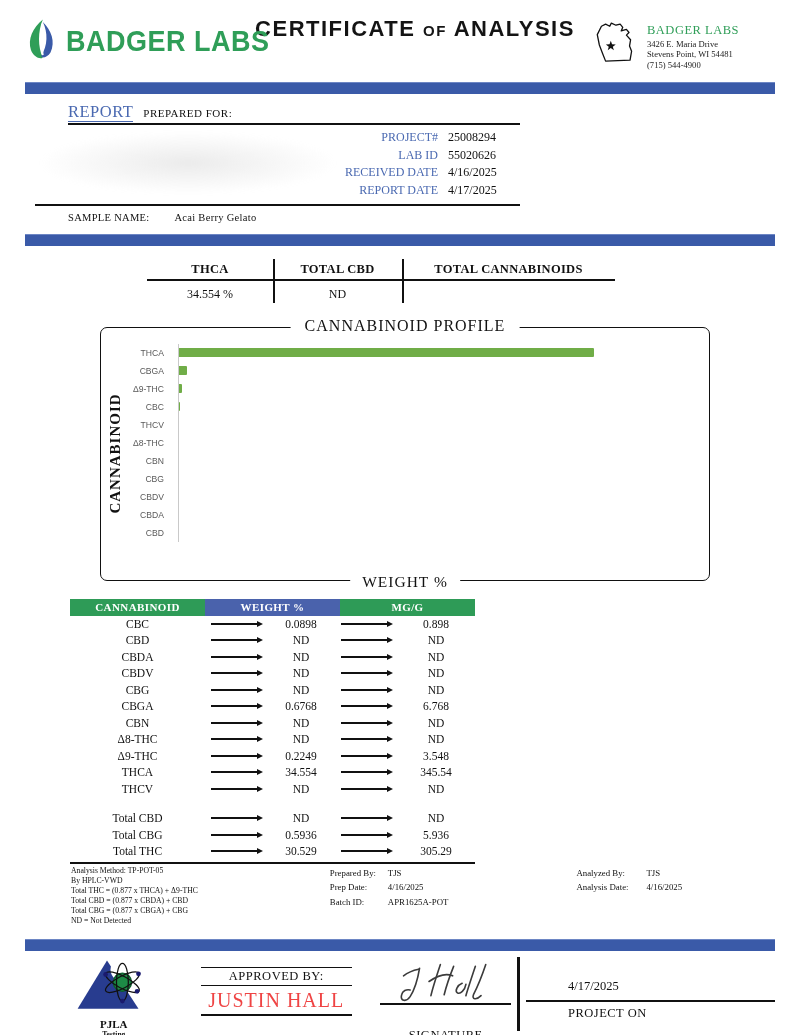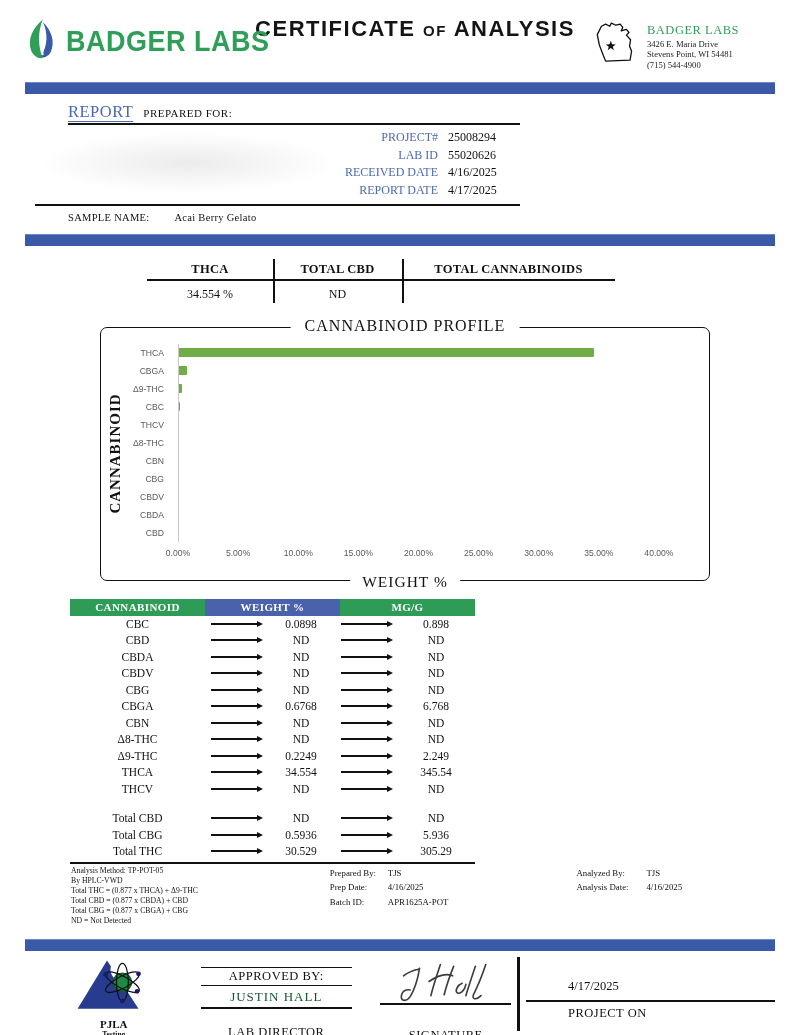--- a/index.html
+++ b/index.html
@@ -98,21 +98,21 @@
   .notes-right .note-kv { grid-template-columns:70px auto; }
 
   
   .approval { display:flex; margin:6px 0 0 30px; height:86px; position:relative; }
   .pjla { width:118px; text-align:center; }
   .pjla-name { font-weight:bold; font-size:11px; margin-top:1px; }
   .pjla-sub { font-weight:bold; font-size:7.5px; }
   .approved-block { width:152px; margin:10px 0 0 28px; text-align:center; }
   .approved-label { font-size:12.5px; letter-spacing:0.5px; border-top:1.8px solid #111;
     border-bottom:1.8px solid #111; padding:1px 0; }
-  .approver-name { color:#14532d; font-size:13px; letter-spacing:1px; padding:3px 0 2px; }
+  .approver-name { color:#ef4444; font-size:20px; letter-spacing:1px; padding:3px 0 2px; }
   .approved-rule { border-top:2.5px solid #111; }
   .approver-title { font-size:12.5px; letter-spacing:0.5px; padding-top:16px; }
   .sig-block { width:132px; margin-left:28px; text-align:center; position:relative; }
   .sig-area { height:46px; border-bottom:2px solid #111; position:relative; }
   .sig-area svg { position:absolute; bottom:-4px; left:8px; }
   .sig-label { font-size:12.5px; letter-spacing:0.5px; padding-top:4px;margin-top:19px; }
   .v-div { width:2.5px; background:#111; height:74px; margin:0 0 0 6px; }
   .signed-block { width:250px; margin-left:6px; }
   .signed-date { font-size:12.5px; padding:22px 0 6px 42px; border-bottom:2px solid #111; }
   .signed-label { font-size:12.5px; letter-spacing:0.5px; padding:4px 0 0 42px; }
@@ -250,31 +250,20 @@
         <div class="bar-row">
           <div class="bar" style="width: 0%; background: rgb(112, 173, 71);"></div>
         </div>
         <div class="bar-row">
           <div class="bar" style="width: 0%; background: rgb(112, 173, 71);"></div>
         </div>
         <div class="bar-row">
           <div class="bar" style="width: 0%; background: rgb(112, 173, 71);"></div>
         </div>
       </div>
-    <div class="xticks">
-        <span class="xtick" style="left: 0%;">0.00%</span>
-        <span class="xtick" style="left: 11.9048%;">5.00%</span>
-        <span class="xtick" style="left: 23.8095%;">10.00%</span>
-        <span class="xtick" style="left: 35.7143%;">15.00%</span>
-        <span class="xtick" style="left: 47.619%;">20.00%</span>
-        <span class="xtick" style="left: 59.5238%;">25.00%</span>
-        <span class="xtick" style="left: 71.4286%;">30.00%</span>
-        <span class="xtick" style="left: 83.3333%;">35.00%</span>
-        <span class="xtick" style="left: 95.2381%;">40.00%</span>
-      </div>
     <div class="chart-xlabel">WEIGHT %</div>
   </div>
 
   <div class="ctable">
     <div class="ctable-head">
       <div class="h-green">CANNABINOID</div>
       <div class="h-blue">WEIGHT %</div>
       <div class="h-green">MG/G</div>
     </div>
     <div id="tbody">
@@ -386,21 +375,21 @@
           <div class="cname">Δ9-THC</div>
           <div class="arrow">
             <div class="shaft"></div>
             <div class="head"></div>
           </div>
           <div class="cval">0.2249</div>
           <div class="arrow">
             <div class="shaft"></div>
             <div class="head"></div>
           </div>
-          <div class="cval">2.249</div>
+          <div class="cval">3.548</div>
         </div>
         <div class="crow">
           <div class="cname">THCA</div>
           <div class="arrow">
             <div class="shaft"></div>
             <div class="head"></div>
           </div>
           <div class="cval">34.554</div>
           <div class="arrow">
             <div class="shaft"></div>

